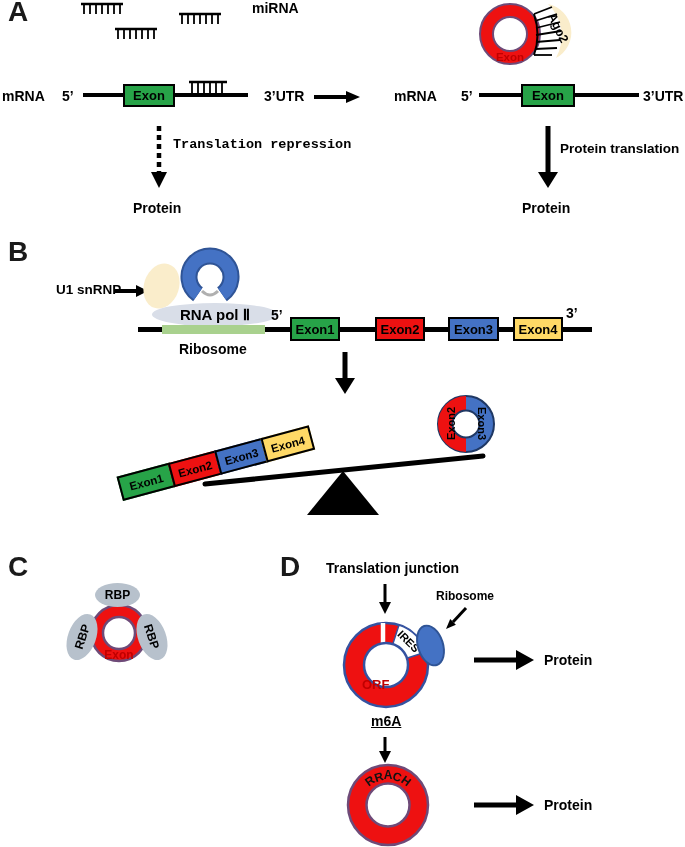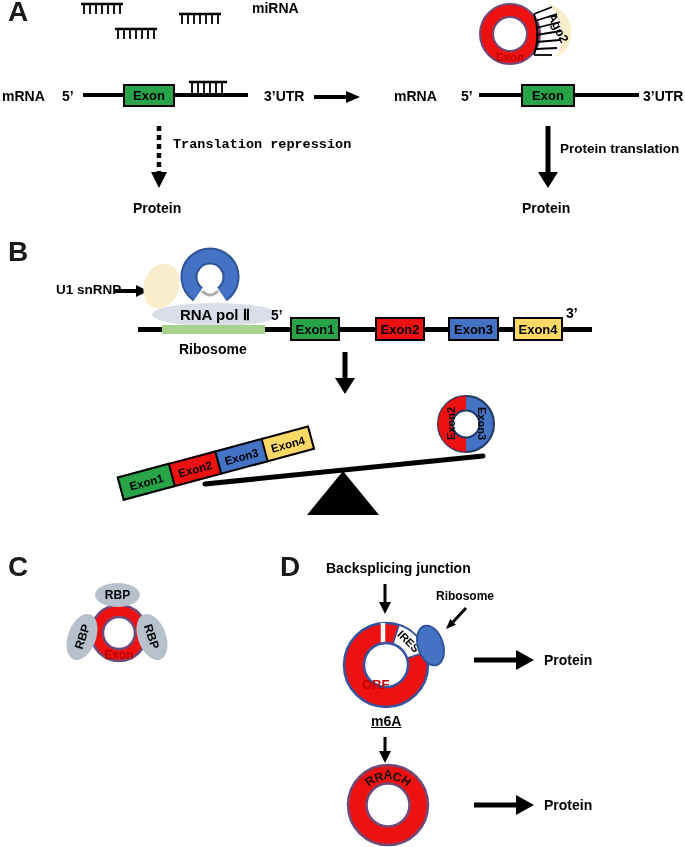--- a/index.html
+++ b/index.html
@@ -214,21 +214,21 @@
   <div class="ellipse ctr" style="left:95px;top:583px;width:45px;height:24px;background:#b7c1cc;font-size:12px;">
     <span>RBP</span>
   </div>
   <div class="ellipse" style="left:68px;top:613px;width:28px;height:48px;background:#b7c1cc;transform:rotate(20deg);"></div>
   <div class="lbl" style="left:64px;top:630px;width:36px;height:13px;font-size:12px;text-align:center;transform:rotate(-72deg);">RBP</div>
   <div class="ellipse" style="left:138px;top:613px;width:28px;height:48px;background:#b7c1cc;transform:rotate(-20deg);"></div>
   <div class="lbl" style="left:134px;top:630px;width:36px;height:13px;font-size:12px;text-align:center;transform:rotate(72deg);">RBP</div>
 
   <div class="panel-letter" style="left:280px;top:551px;">D</div>
 
-  <div class="lbl" style="left:326px;top:560px;font-size:14px;">Backsplicing junction</div>
+  <div class="lbl" style="left:326px;top:560px;font-size:14px;">Translation junction</div>
   <svg class="abs" style="left:377px;top:584px;" width="16" height="32">
     <line x1="8" y1="0" x2="8" y2="20" stroke="#000" stroke-width="3"></line>
     <polygon points="2,18 14,18 8,30" fill="#000"></polygon>
   </svg>
   <div class="lbl" style="left:436px;top:589px;font-size:12px;">Ribosome</div>
   <svg class="abs" style="left:440px;top:606px;" width="28" height="28">
     <line x1="26" y1="2" x2="13" y2="16" stroke="#000" stroke-width="3"></line>
     <polygon points="6,23 15.9,18.7 10.2,13.1" fill="#000"></polygon>
   </svg>
 

